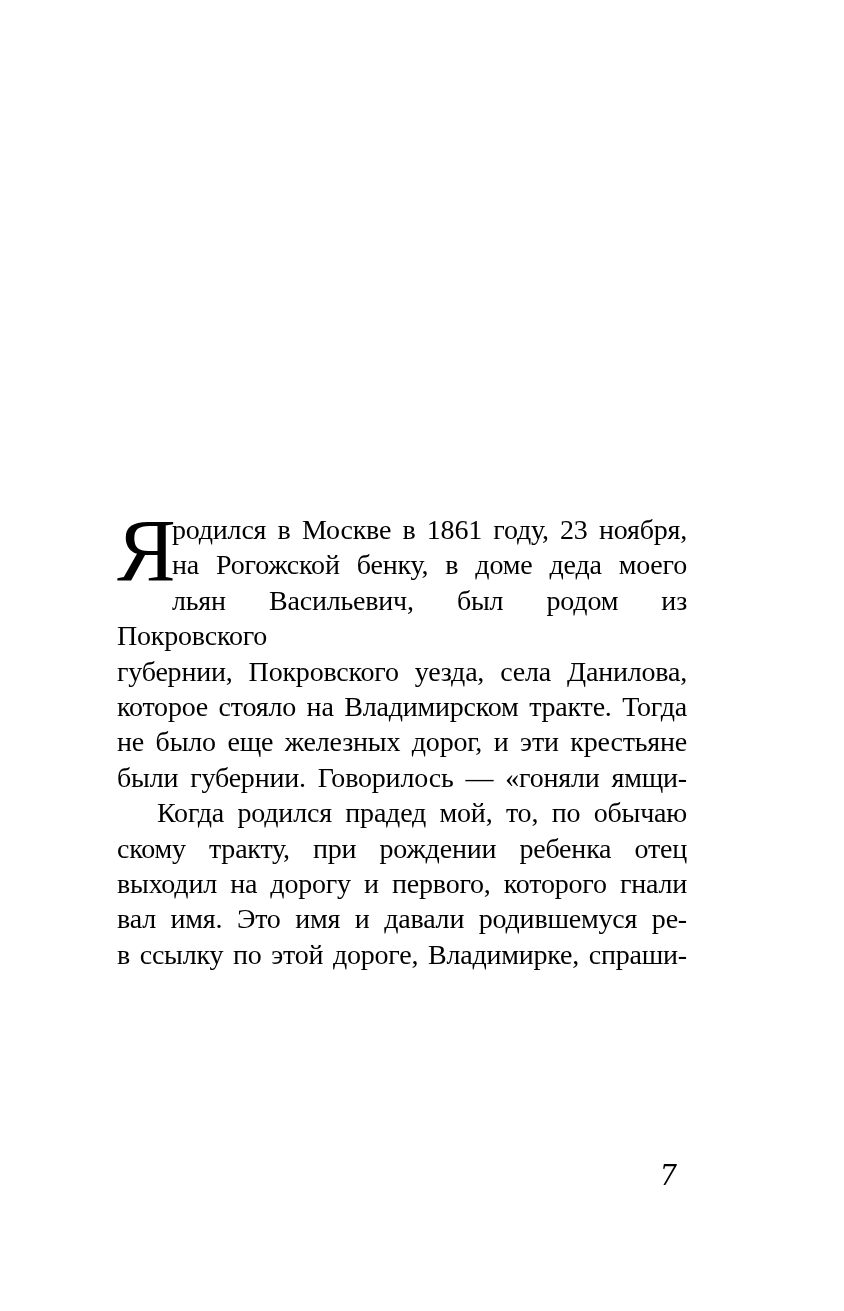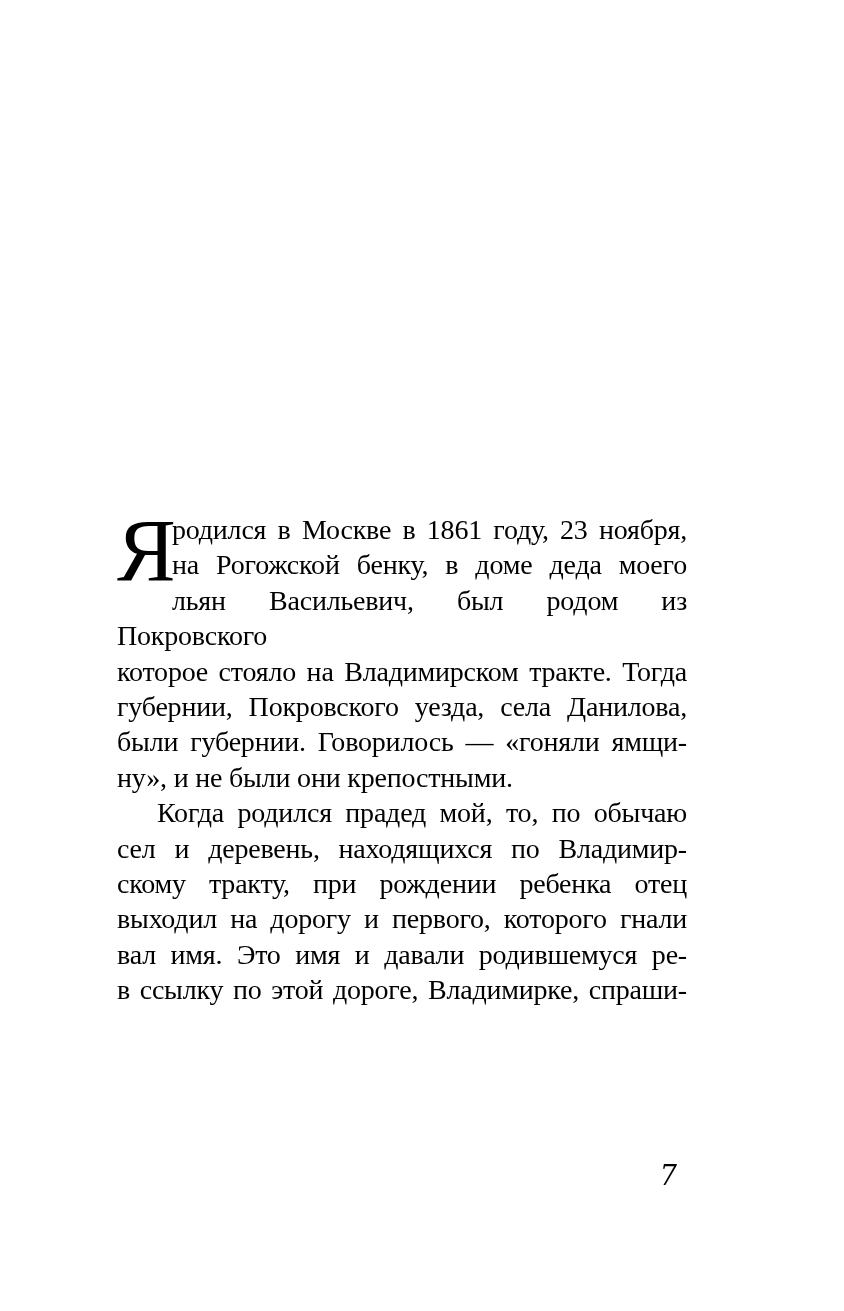--- a/index.html
+++ b/index.html
@@ -58,28 +58,27 @@
 </head>
 <body>
 
 <div class="page">
   <div class="text-block">
       <div class="para">
         <span class="dropcap">Я</span>
         <div class="line">родился в Москве в 1861 году, 23 ноября,</div>
         <div class="line">на Рогожской бенку, в доме деда моего</div>
         <div class="line">льян Васильевич, был родом из Покровского</div>
+        <div class="line">губернии, Покровского уезда, села Данилова,</div>
         <div class="line">которое стояло на Владимирском тракте. Тогда</div>
-        <div class="line">губернии, Покровского уезда, села Данилова,</div>
+        <div class="line">не было еще железных дорог, и эти крестьяне</div>
         <div class="line">были губернии. Говорилось — «гоняли ямщи-</div>
-        <div class="line no-just">ну», и не были они крепостными.</div>
       </div>
       <div class="para">
         <div class="line indent">Когда родился прадед мой, то, по обычаю</div>
-        <div class="line">сел и деревень, находящихся по Владимир-</div>
         <div class="line">скому тракту, при рождении ребенка отец</div>
         <div class="line">выходил на дорогу и первого, которого гнали</div>
         <div class="line">вал имя. Это имя и давали родившемуся ре-</div>
         <div class="line">в ссылку по этой дороге, Владимирке, спраши-</div>
       </div>
     </div>
   <div class="page-number">7</div>
 </div>
 
 </body></html>

